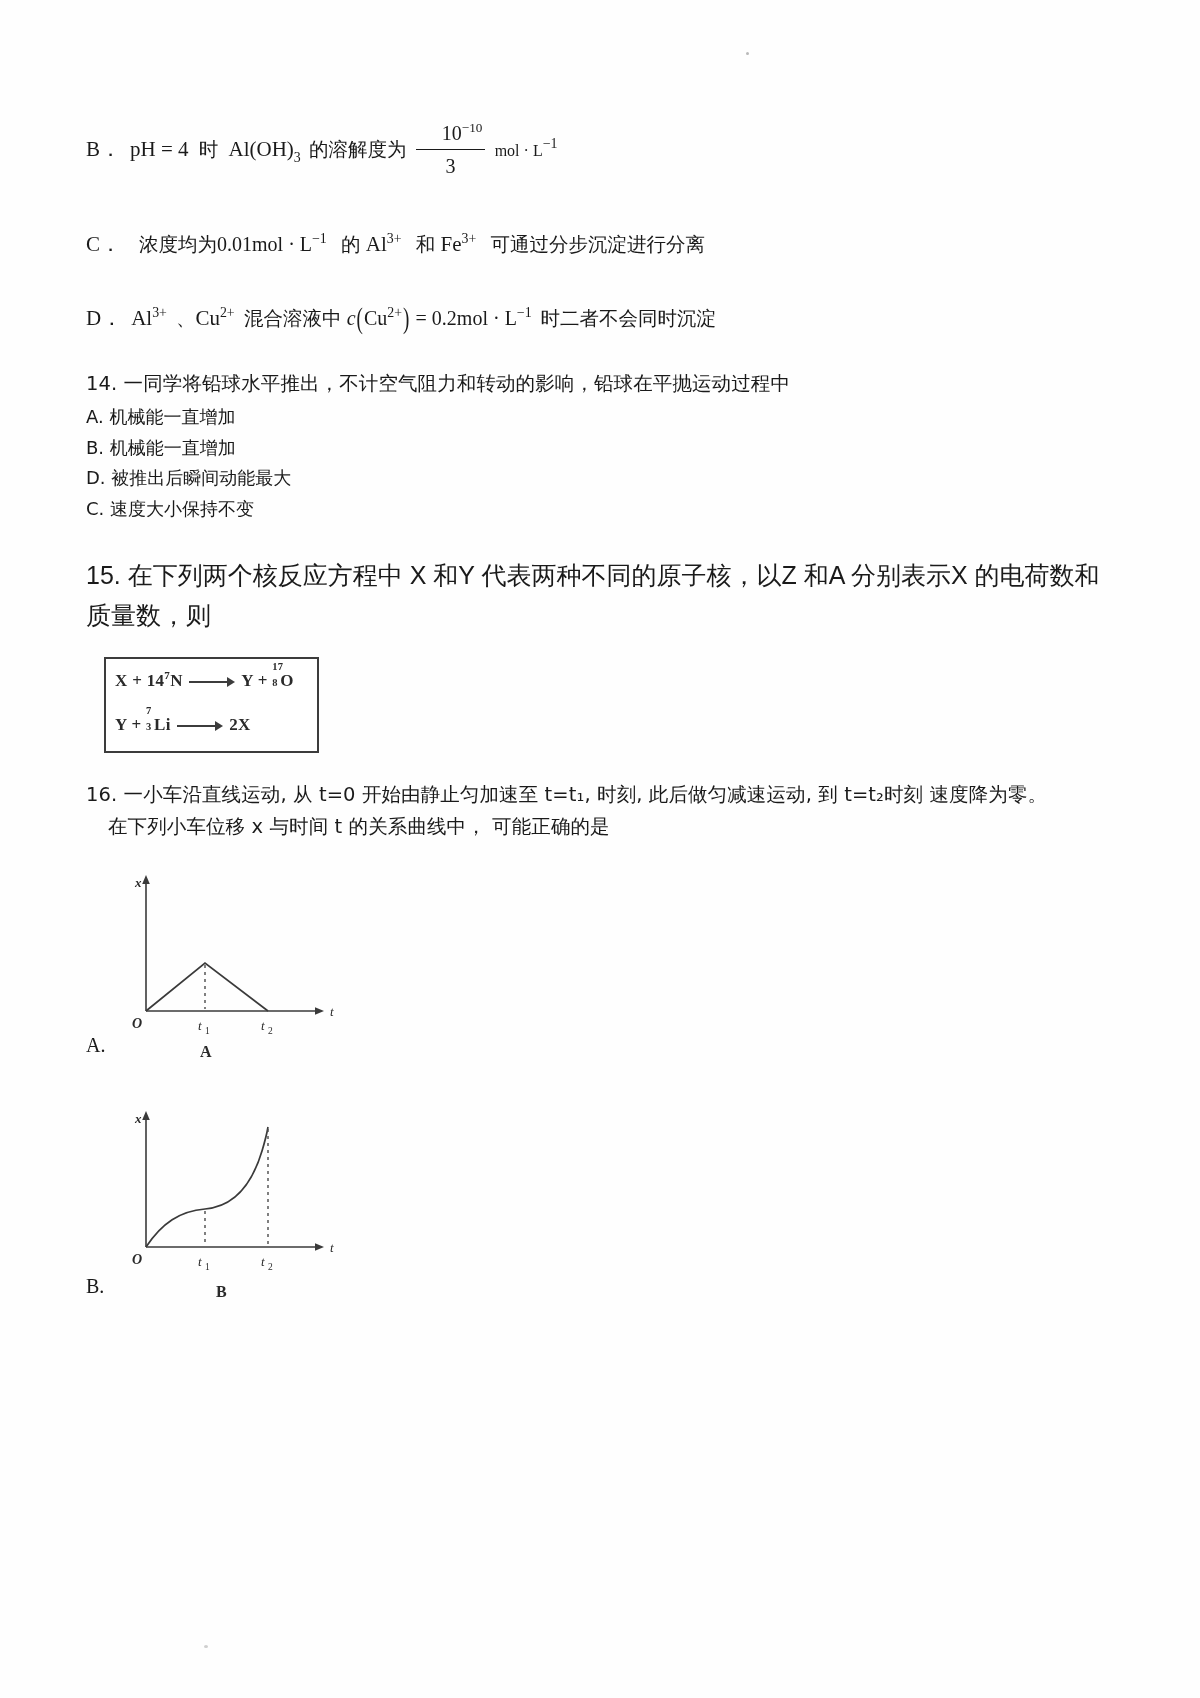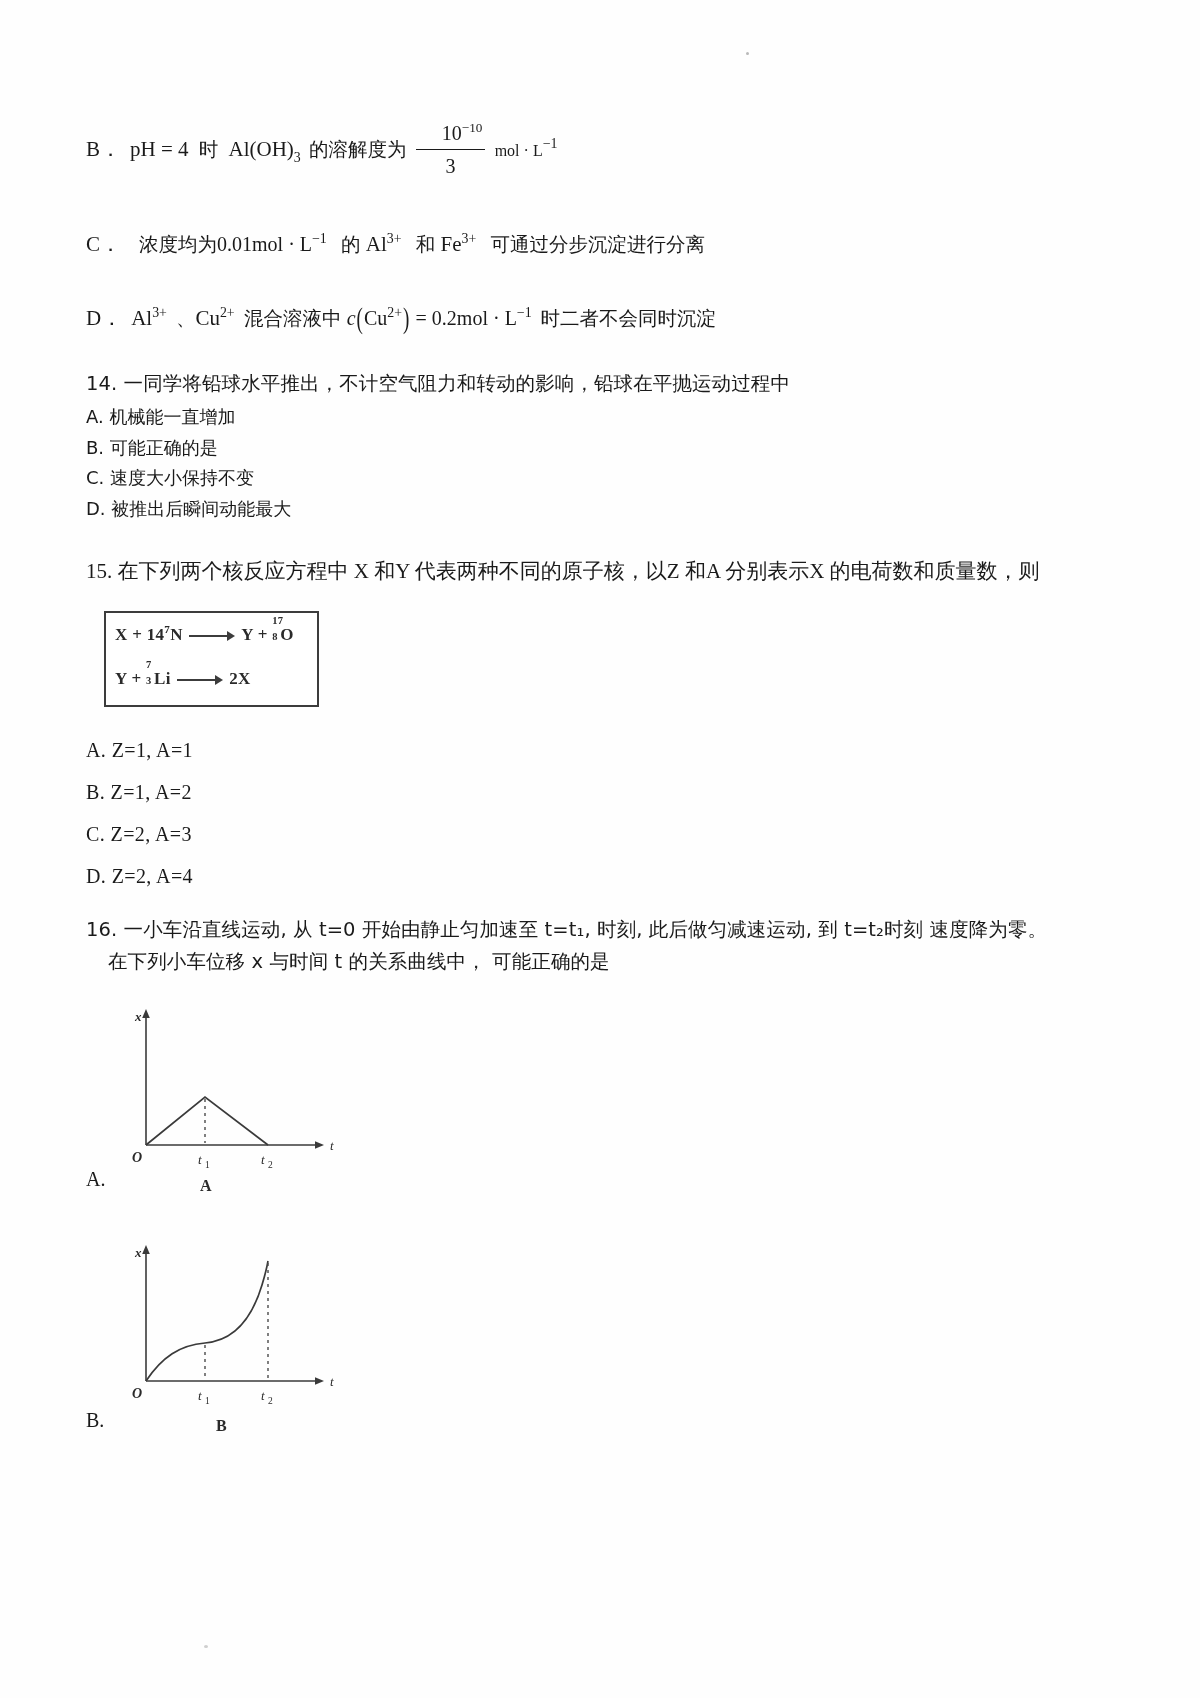--- a/index.html
+++ b/index.html
@@ -113,22 +113,22 @@
     font-size: 19.5px;
     line-height: 1.62;
     letter-spacing: 0.1px;
   }
   .q-choices {
     font-family: "DejaVu Sans", "Liberation Sans", sans-serif;
     font-size: 18px;
     line-height: 1.72;
   }
   .q15-stem {
-    font-family: Liberation Serif, serif;
-    font-size: 21px;
+    font-family: Liberation Sans, sans-serif;
+    font-size: 25px;
     line-height: 1.6;
   }
   .q15-opt {
     font-family: "Liberation Serif", serif;
     font-size: 20px;
     margin-top: 19px;
     letter-spacing: 0.4px;
   }
   .q15-opt:first-of-type { margin-top: 0; }
 
@@ -268,23 +268,23 @@
         <span class="cn" style="margin-left:4px">混合溶液中</span>
         <span class="it" style="font-size:20px">c</span><span class="bigparen" style="font-size:19px">(</span><span style="font-size:20px">Cu</span><sup>2+</sup><span class="bigparen" style="font-size:19px">)</span>
         <span style="font-size:20px">= 0.2mol · L</span><sup>−1</sup><span class="cn">时二者不会同时沉淀</span>
       </span>
     </div>
 
     <div class="q-block">
       <div class="q-stem">14. 一同学将铅球水平推出，不计空气阻力和转动的影响，铅球在平抛运动过程中</div>
       <div class="q-choices" style="margin-top:2px">
         <div>A. 机械能一直增加</div>
-        <div>B. 可能正确的是</div>
+        <div>B. 机械能一直增加</div>
+        <div>D. 被推出后瞬间动能最大</div>
         <div>C. 速度大小保持不变</div>
-        <div>D. 被推出后瞬间动能最大</div>
       </div>
     </div>
 
     <div class="q-block" style="margin-top:30px">
       <div class="q15-stem">15. 在下列两个核反应方程中 X 和Y 代表两种不同的原子核，以Z 和A 分别表示X 的电荷数和质量数，则</div>
 
       <div class="nuclear-box">
         <div class="nuc-eq first">
           <span>X</span>
           <span>+</span>
@@ -305,26 +305,20 @@
           <span class="isotope" style="width:24px">
             <span class="mass">7</span>
             <span class="atomz">3</span>
             <span class="sym">Li</span>
           </span>
           <span class="arrow-long"><span class="shaft"></span><span class="head"></span></span>
           <span>2X</span>
         </div>
       </div>
 
-      <div style="margin-top:32px">
-        <div class="q15-opt">A. Z=1, A=1</div>
-        <div class="q15-opt">B. Z=1, A=2</div>
-        <div class="q15-opt">C. Z=2, A=3</div>
-        <div class="q15-opt">D. Z=2, A=4</div>
-      </div>
     </div>
 
     <div class="q-block" style="margin-top:26px">
       <div class="q-stem">16. 一小车沿直线运动, 从 t=0  开始由静止匀加速至 t=t₁, 时刻, 此后做匀减速运动, 到 t=t₂时刻  速度降为零。</div>
       <div class="q-stem" style="text-indent:22px">在下列小车位移 x 与时间 t  的关系曲线中， 可能正确的是</div>
 
       <div class="graph-wrap">
         <div class="graph-letter" style="top:165px">A.</div>
         <svg class="graph-svg" width="260" height="200" viewBox="0 0 260 200">
 

